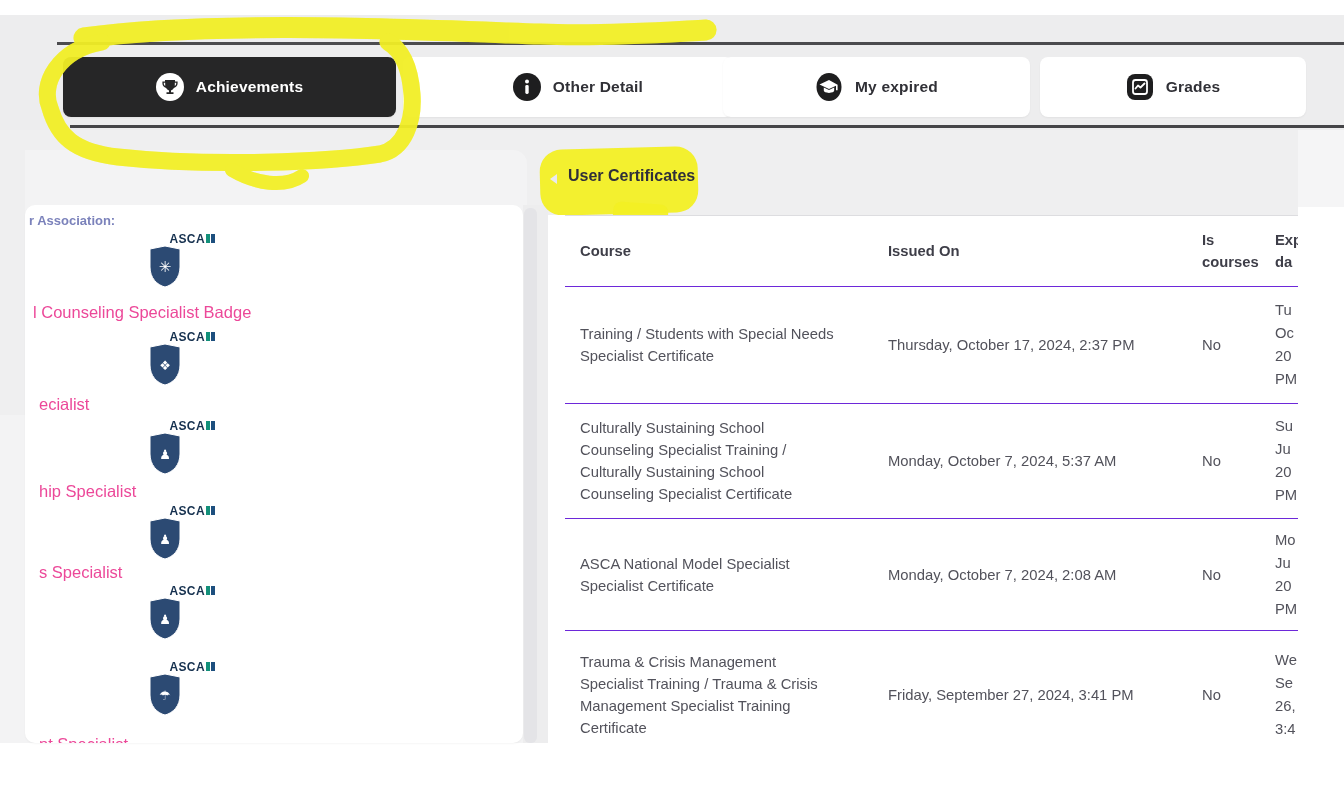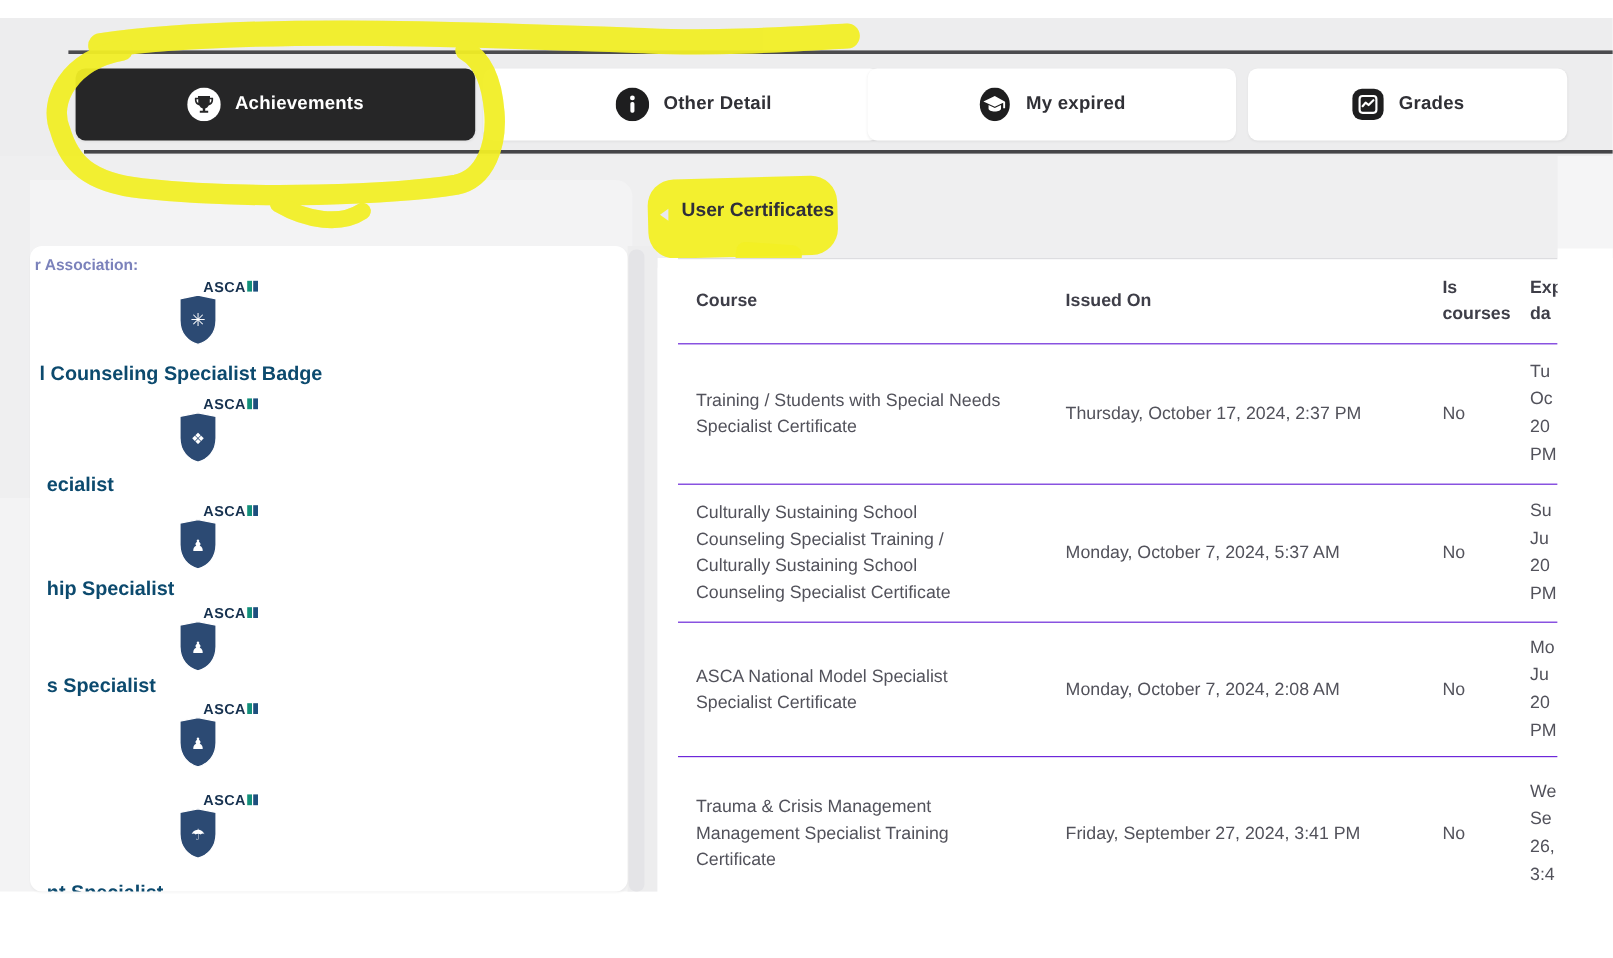--- a/index.html
+++ b/index.html
@@ -37,21 +37,21 @@
   .icn{width:28px;height:28px;flex:0 0 auto;}
 
   
   .left-card{left:25px;top:205px;width:498px;height:538px;background:#ffffff;
              border-radius:10px;overflow:hidden;z-index:2;box-shadow:0 1px 2px rgba(0,0,0,.04);}
   .assoc{position:absolute;left:4px;top:8px;font-size:13px;font-weight:700;color:#7b82bb;}
   .badge-blk{position:absolute;left:90px;width:100px;text-align:center;}
   .wordmark{font-size:12px;font-weight:700;color:#16314f;letter-spacing:.4px;line-height:12px;text-align:right;}
   .wordmark .bar1,.wordmark .bar2{display:inline-block;width:4px;height:9px;margin-left:1px;}
   .bar1{background:#13907a;} .bar2{background:#1d4f7e;}
-  .badge-label{position:absolute;font-size:16.5px;font-weight:700;color:#0c4a6e;white-space:nowrap;}
+  .badge-label{position:absolute;font-size:16.5px;font-weight:400;color:#ec4899;white-space:nowrap;}
 
   
   .uc-heading{left:568px;top:167px;font-size:16px;font-weight:700;color:#2f2f3a;z-index:3;}
   .uc-arrow{left:550px;top:174px;width:0;height:0;z-index:3;
             border-top:5px solid transparent;border-bottom:5px solid transparent;border-right:7px solid #e9e9f0;}
   .hl-blob{left:540px;top:148px;width:158px;height:66px;background:#f2ef24;border-radius:22px;
            transform:rotate(-1.5deg);z-index:1;opacity:.95;}
   .hl-tail{left:613px;top:203px;width:55px;height:24px;background:#f2ef24;border-radius:8px;
            transform:rotate(4deg);z-index:1;opacity:.95;}
 
@@ -242,20 +242,21 @@
         <div class="xline">Mo</div>
         <div class="xline">Ju</div>
         <div class="xline">20</div>
         <div class="xline">PM</div>
       </div>
     </div>
 
     <div class="t-row no-border" style="height:127px">
       <div class="c1">
         <div class="line">Trauma &amp; Crisis Management</div>
+        <div class="line">Specialist Training / Trauma &amp; Crisis</div>
         <div class="line">Management Specialist Training</div>
         <div class="line">Certificate</div>
       </div>
       <div class="line">Friday, September 27, 2024, 3:41 PM</div>
       <div class="line">No</div>
       <div>
         <div class="xline">We</div>
         <div class="xline">Se</div>
         <div class="xline">26,</div>
         <div class="xline">3:4</div>

